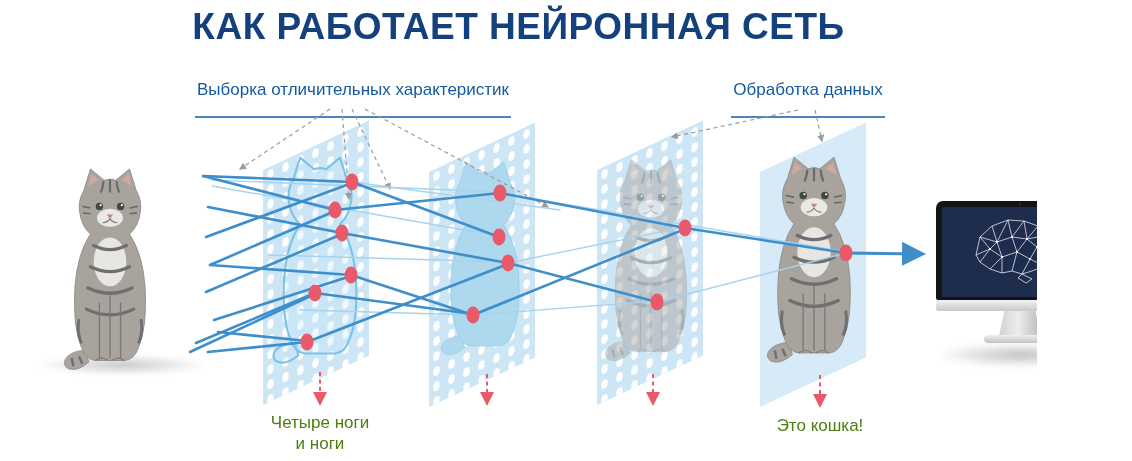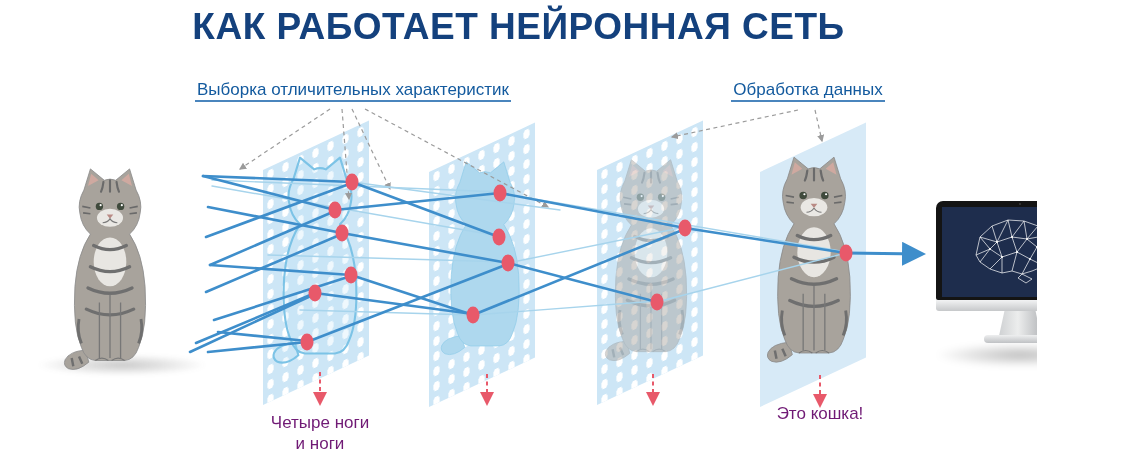--- a/index.html
+++ b/index.html
@@ -9,21 +9,21 @@
     font-family:"Liberation Sans", sans-serif;
   }
   .title {
     position:absolute; top:6px; left:0; width:100%;
     text-align:center; font-size:37px; font-weight:800;
     color:#14417d; letter-spacing:0.5px;
   }
   .section-label {
     position:absolute; top:80px; text-align:center;
     font-size:17px; color:#135a9e;
-    border-bottom:2px solid #4a85bd; padding-bottom:0;
+    border-bottom:2px solid #4a85bd; padding-bottom:16px;
   }
   .section-label.left  { left:195px; width:316px; }
   .section-label.right { left:731px; width:154px;text-align:center; }
 
   
   .panel {
     position:absolute; width:106px; height:235px;
     transform:skewY(-25deg); transform-origin:0 0;
     background-color:#d7eaf7;
   }
@@ -51,21 +51,21 @@
   .line-strong { stroke:#3e8ecb; stroke-width:2.6; stroke-linecap:round; }
   .line-thin   { stroke:#a7d4ec; stroke-width:1.4; stroke-linecap:round; }
   .line-gray   { stroke:#9b9b9b; stroke-width:1.2; stroke-dasharray:4 3.5; fill:none; }
   .line-red    { stroke:#e8596a; stroke-width:2;   stroke-dasharray:4 3.5; fill:none; }
   .line-arrow  { stroke:#3e8ecb; stroke-width:3;   fill:none; }
   .neuron      { fill:#e8596a; }
 
   
   .caption {
     position:absolute; width:160px; text-align:center;
-    font-size:17px; color:#701a75; line-height:21px; z-index:6;
+    font-size:17px; color:#4d7c0f; line-height:21px; z-index:6;
   }
 
   
   .monitor-bezel {
     position:absolute; left:936px; top:201px; width:166px; height:99px;
     background:#141414; border-radius:7px 7px 2px 2px; z-index:3;
   }
   .monitor-screen {
     position:absolute; left:6px; top:6px; right:6px; bottom:3px;
     background:#1e2d4d;
@@ -265,15 +265,15 @@
       <path class="line-red" d="M487,374 L487,403" marker-end="url(#mr)"></path>
       <path class="line-red" d="M653,374 L653,403" marker-end="url(#mr)"></path>
       <path class="line-red" d="M820,375 L820,405" marker-end="url(#mr)"></path>
     </g>
   </svg>
 
   <div class="caption" style="left:240px;top:412px">
     <div>Четыре ноги</div>
     <div>и ноги</div>
   </div>
-  <div class="caption" style="left:740px;top:403px">Это кошка!</div>
+  <div class="caption" style="left:740px;top:415px">Это кошка!</div>
 
 </div>
 
 </body></html>

